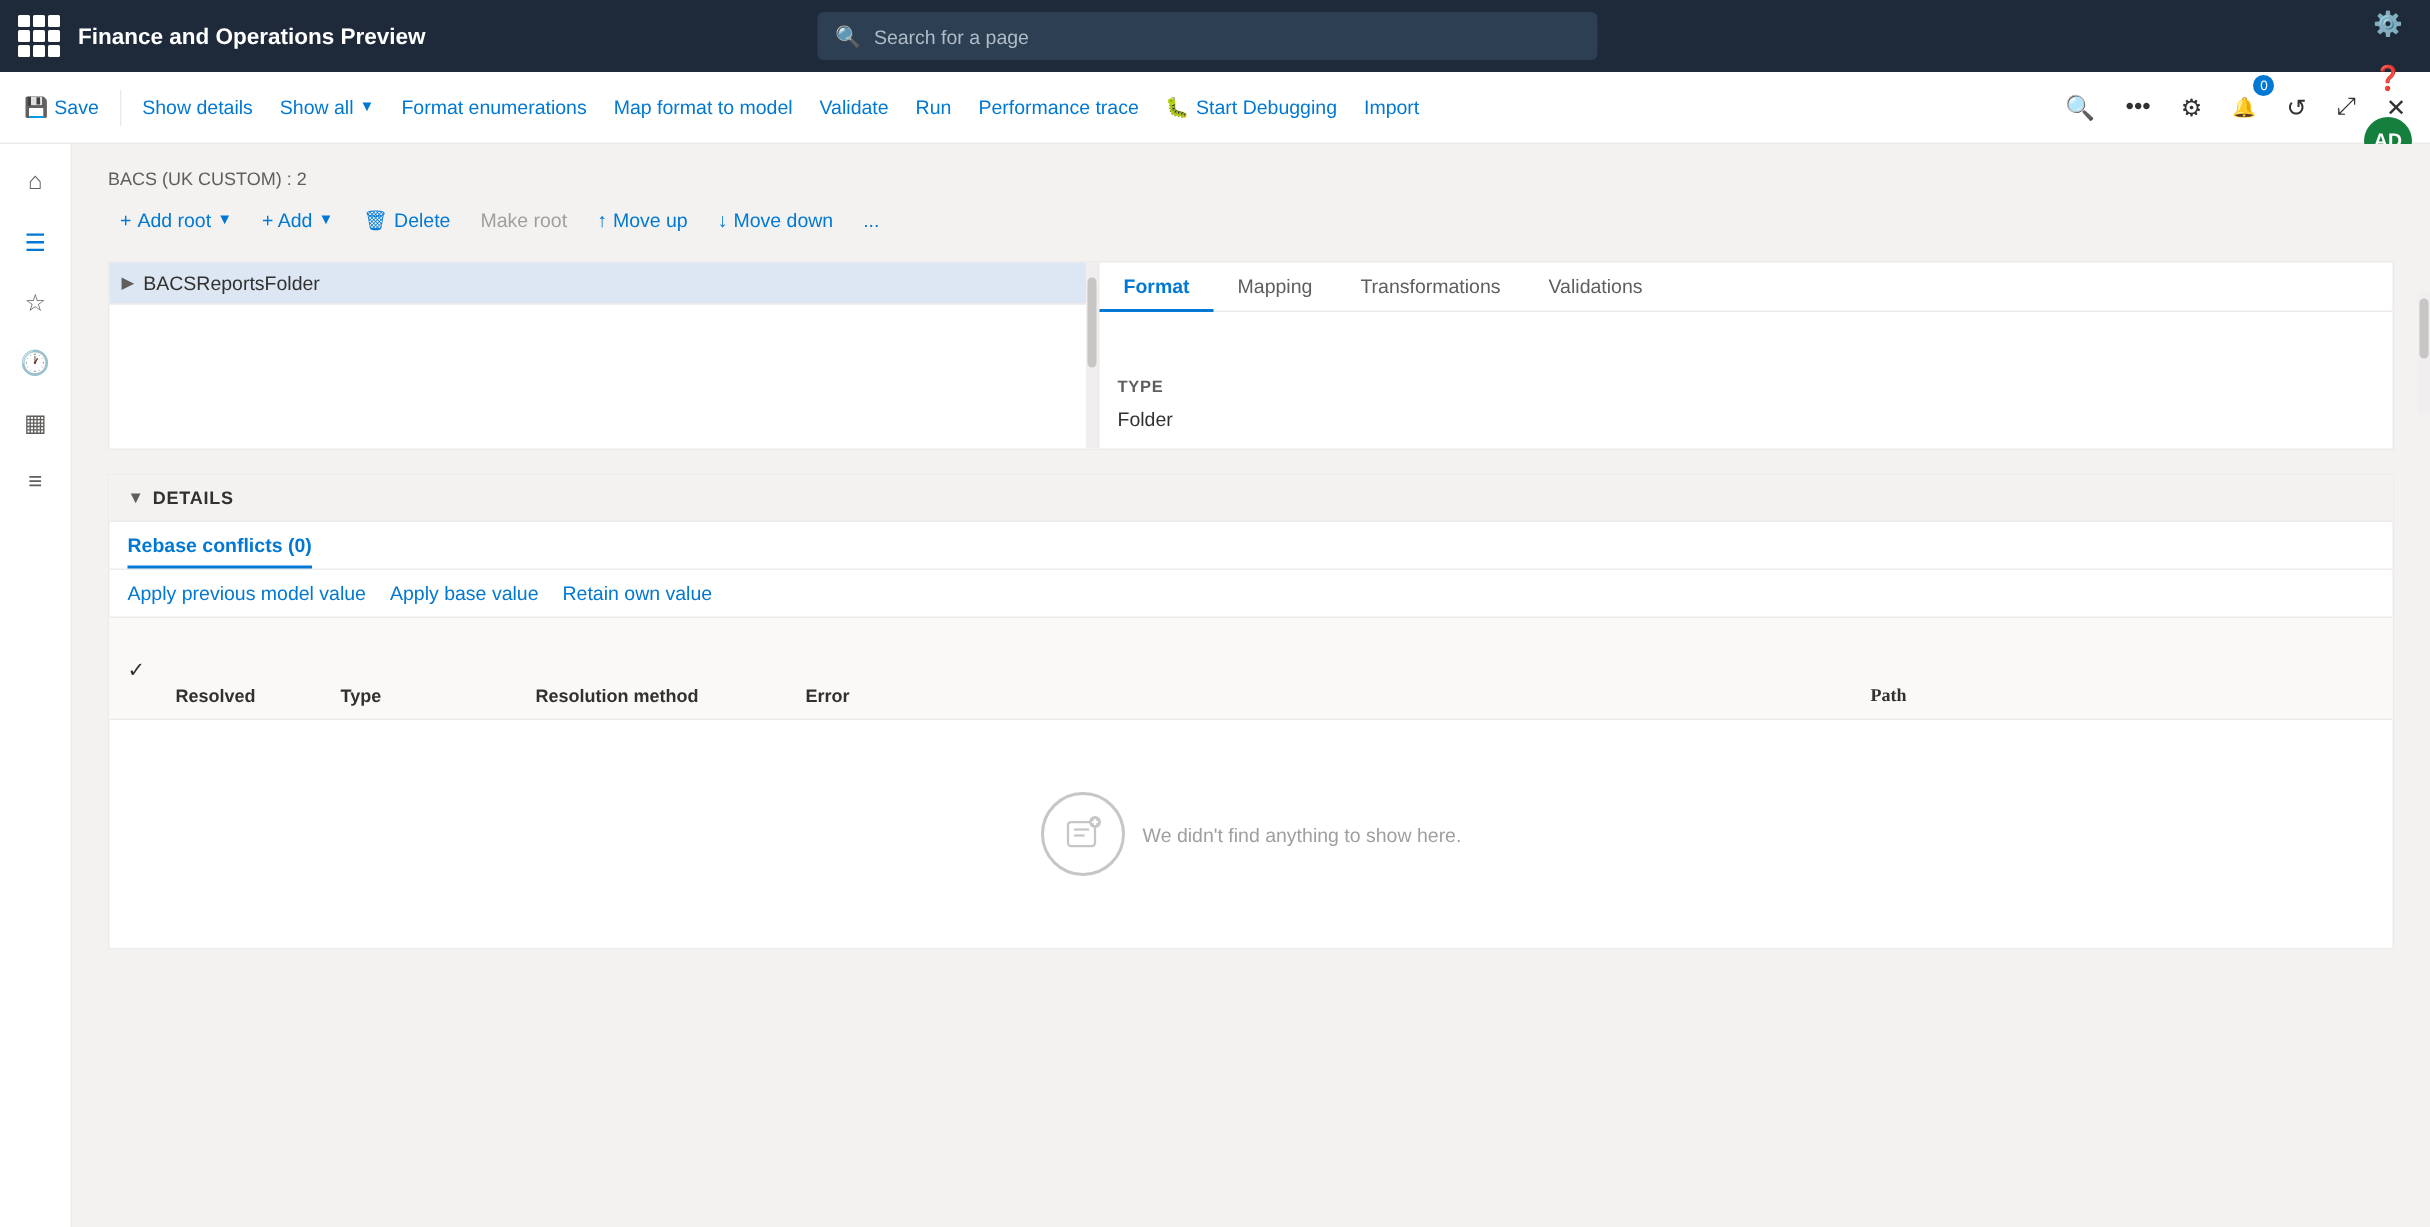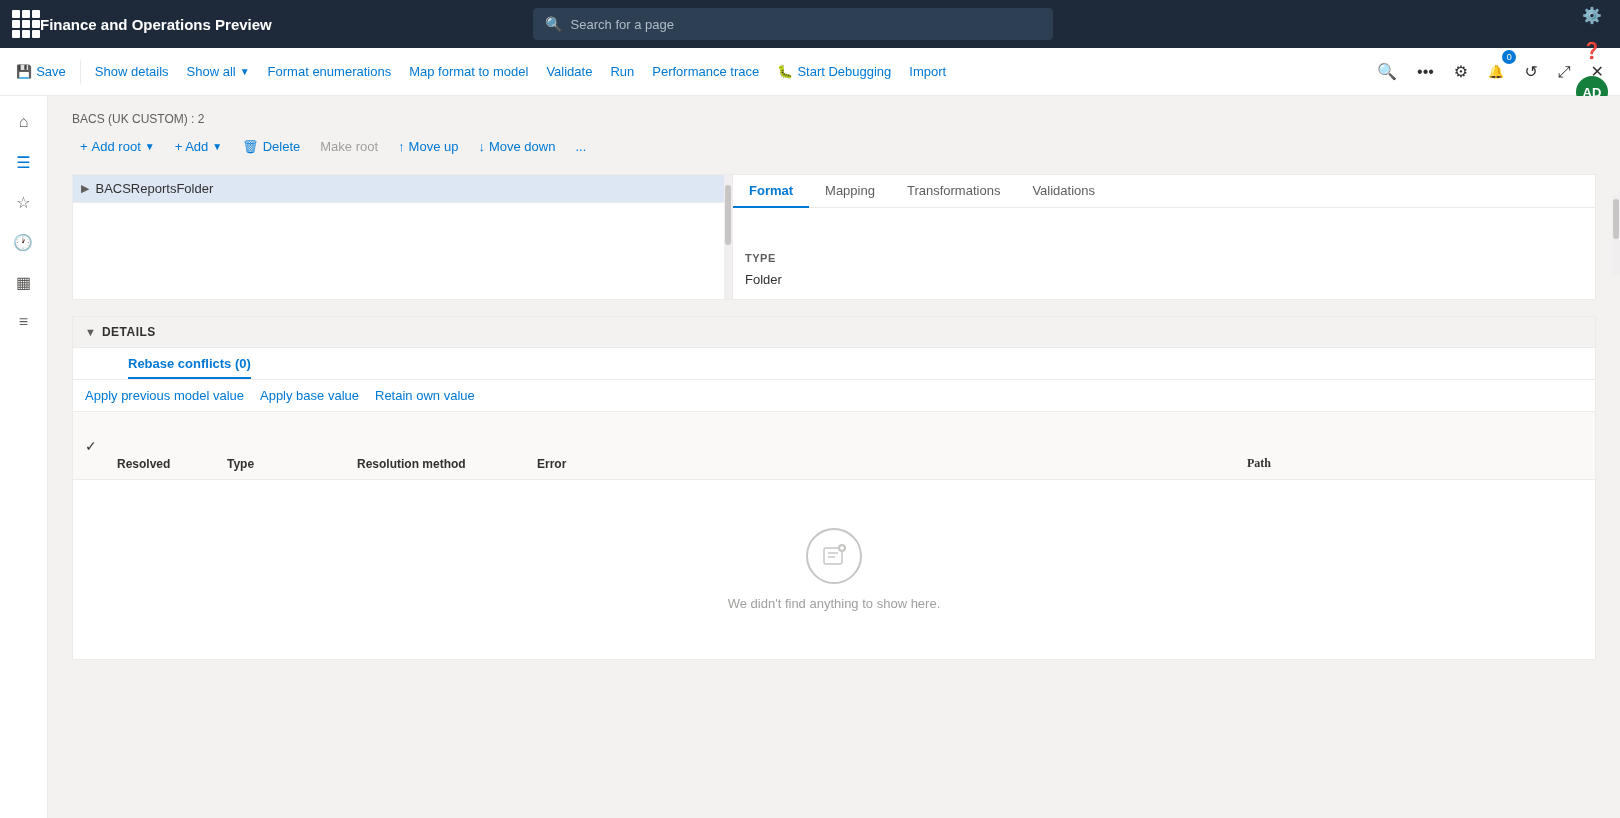--- a/index.html
+++ b/index.html
@@ -5,20 +5,21 @@
     * { box-sizing: border-box; margin: 0; padding: 0; }
     body { font-family: 'Segoe UI', Arial, sans-serif; font-size: 13px; background: #f3f2f1; color: #323130; overflow: hidden; }
 
     
     .top-bar {
       background: #1e2a3a;
       height: 48px;
       display: flex;
       align-items: center;
       padding: 0 12px;
+      gap: 12px;
       color: white;
     }
     .top-bar-waffle {
       width: 28px; height: 28px;
       display: grid; grid-template-columns: repeat(3,8px); gap: 2px;
       cursor: pointer;
     }
     .top-bar-waffle span {
       background: white;
       border-radius: 1px;
@@ -237,21 +238,21 @@
       padding: 8px 12px 0;
       border-bottom: 1px solid #edebe9;
     }
     .details-tab {
       font-size: 13px;
       color: #0078d4;
       cursor: pointer;
       padding-bottom: 6px;
       border-bottom: 2px solid transparent;
     }
-    .details-tab.active { border-bottom-color: #0078d4; font-weight: 600; margin-left: 43px; }
+    .details-tab.active { border-bottom-color: #0078d4; font-weight: 600; }
     .conflicts-action-bar {
       display: flex;
       align-items: center;
       gap: 0;
       padding: 6px 12px;
       border-bottom: 1px solid #edebe9;
     }
     .conflicts-action-btn {
       color: #0078d4;
       font-size: 13px;
@@ -264,21 +265,21 @@
       font-size: 12px;
       font-weight: 600;
       color: #323130;
       padding: 4px;
       margin-top: 36px;
     }
 
     
     .empty-state {
       display: flex;
-      flex-direction: column;
+      flex-direction: row;
       align-items: center;
       justify-content: center;
       padding: 48px 24px;
       gap: 12px;
     }
     .empty-state-icon {
       width: 56px; height: 56px;
       border: 2px solid #c8c6c4;
       border-radius: 50%;
       display: flex; align-items: center; justify-content: center;

